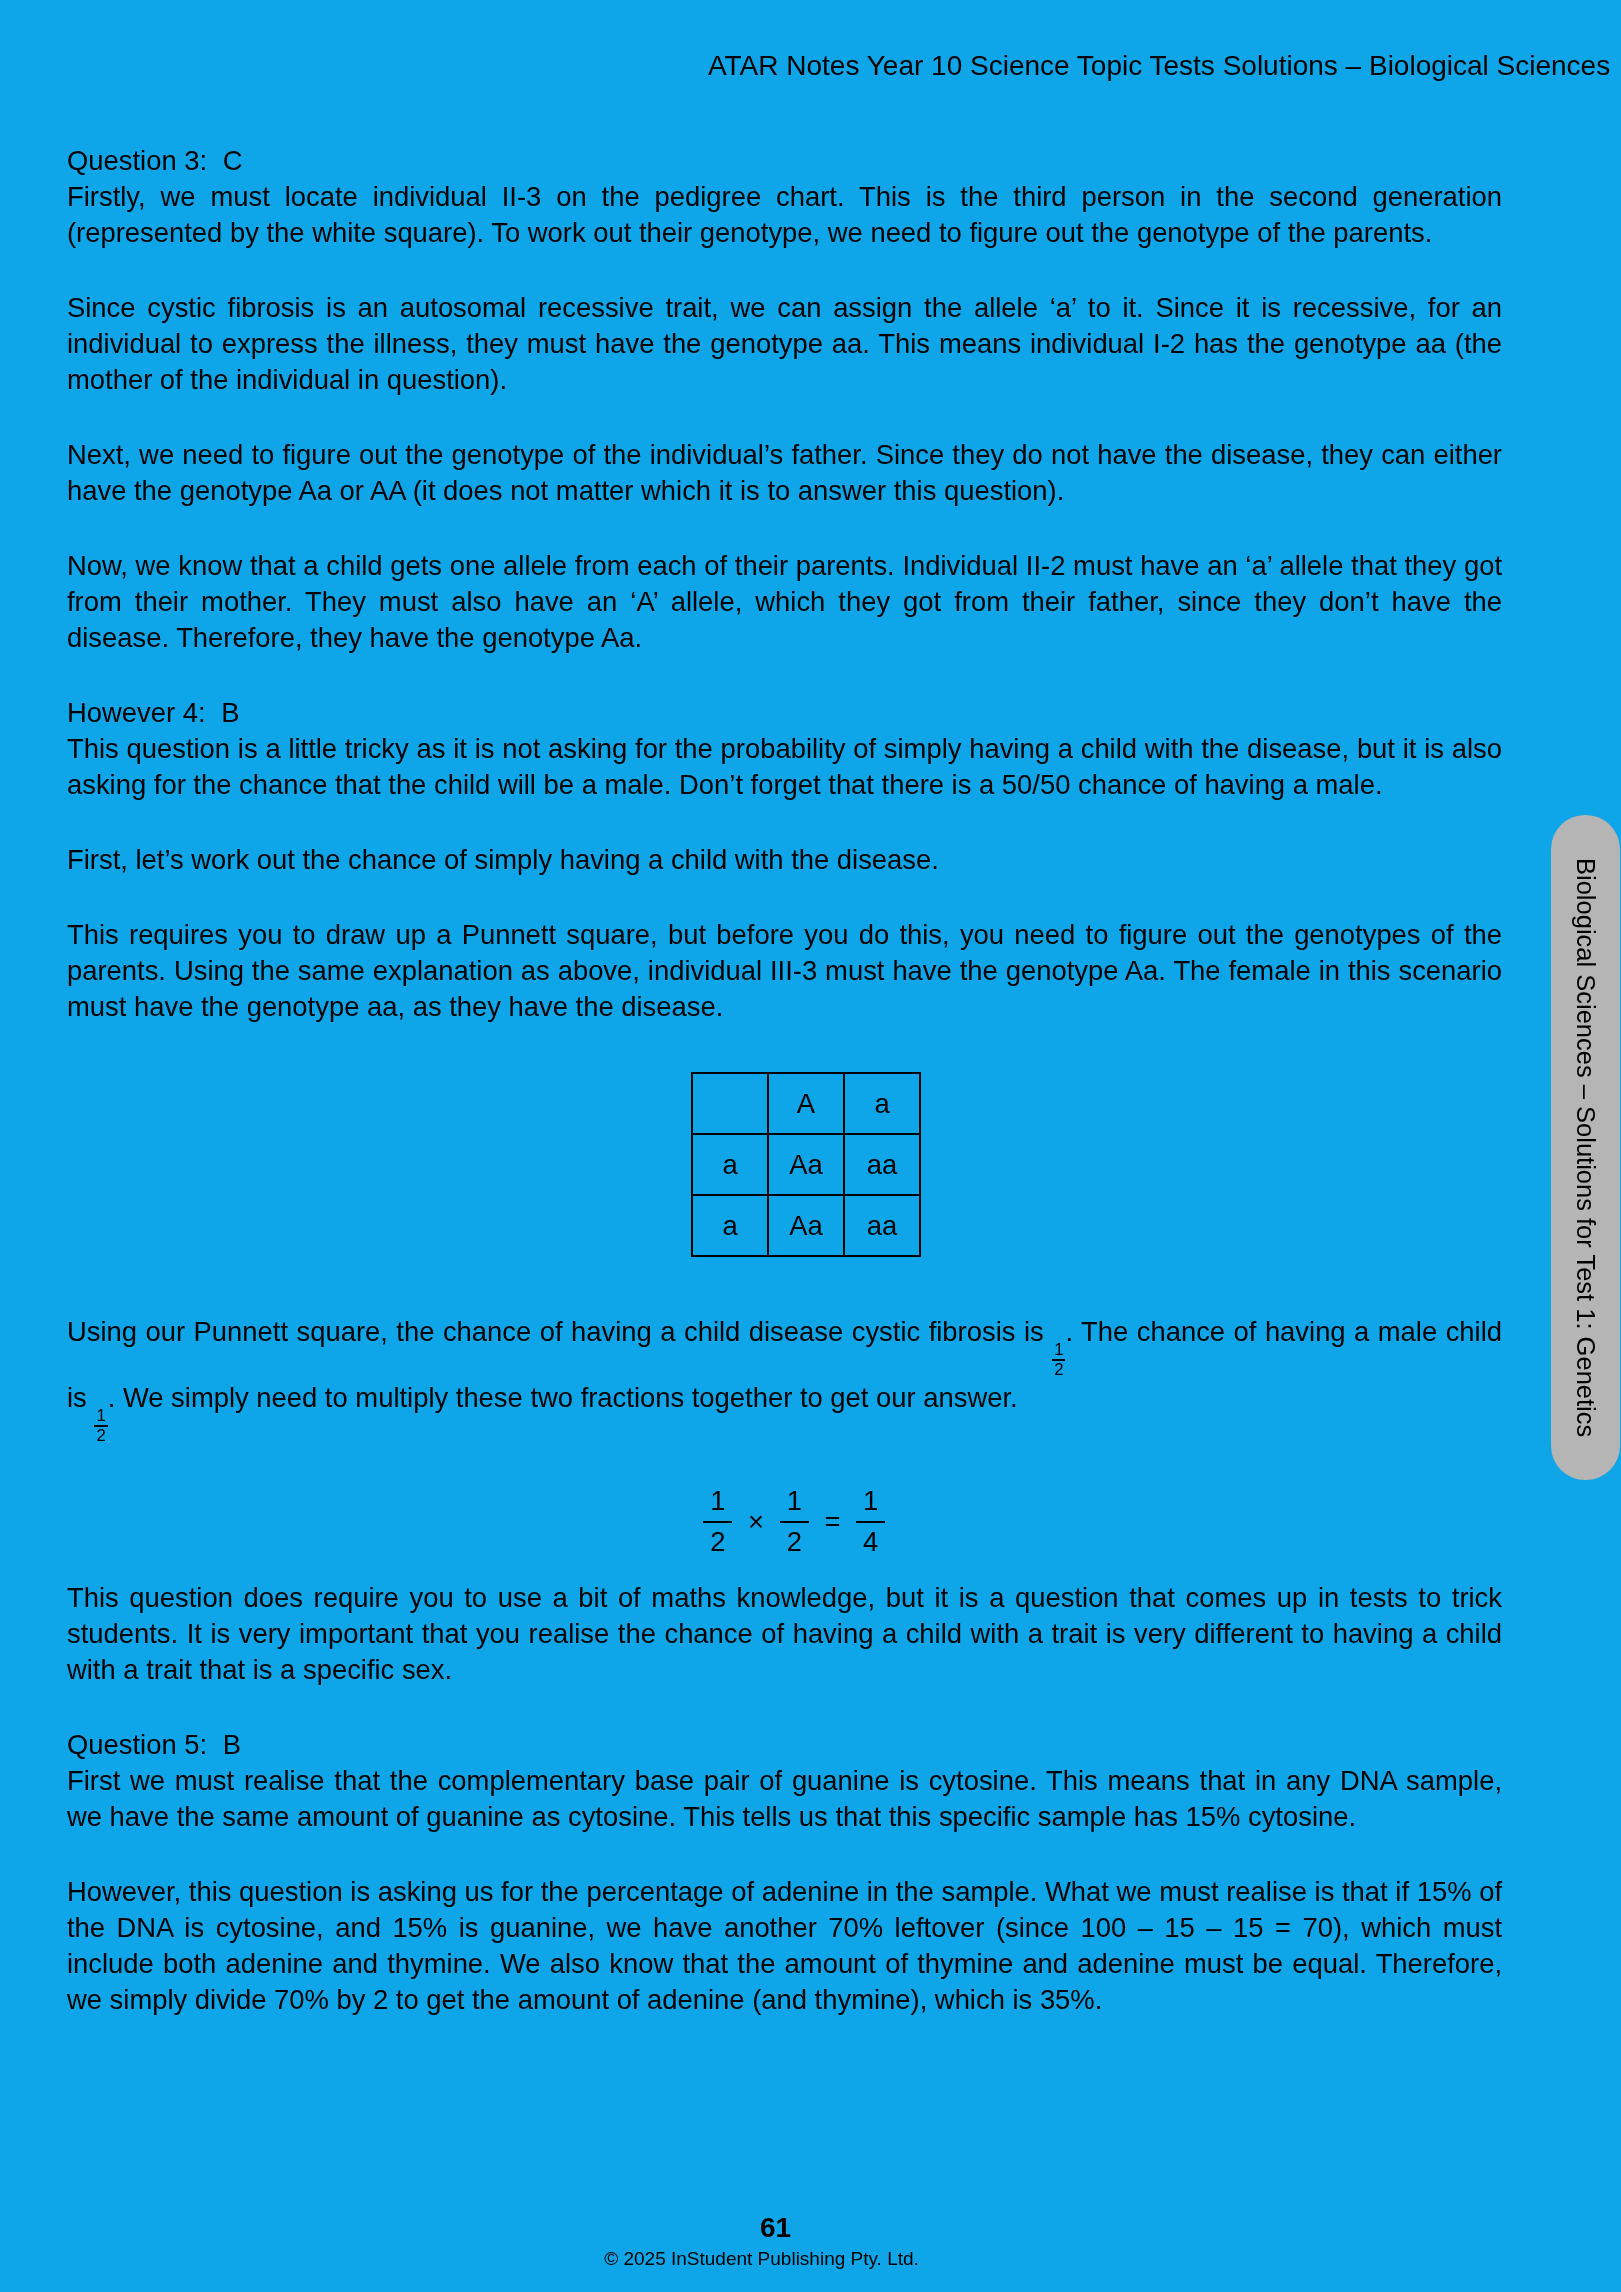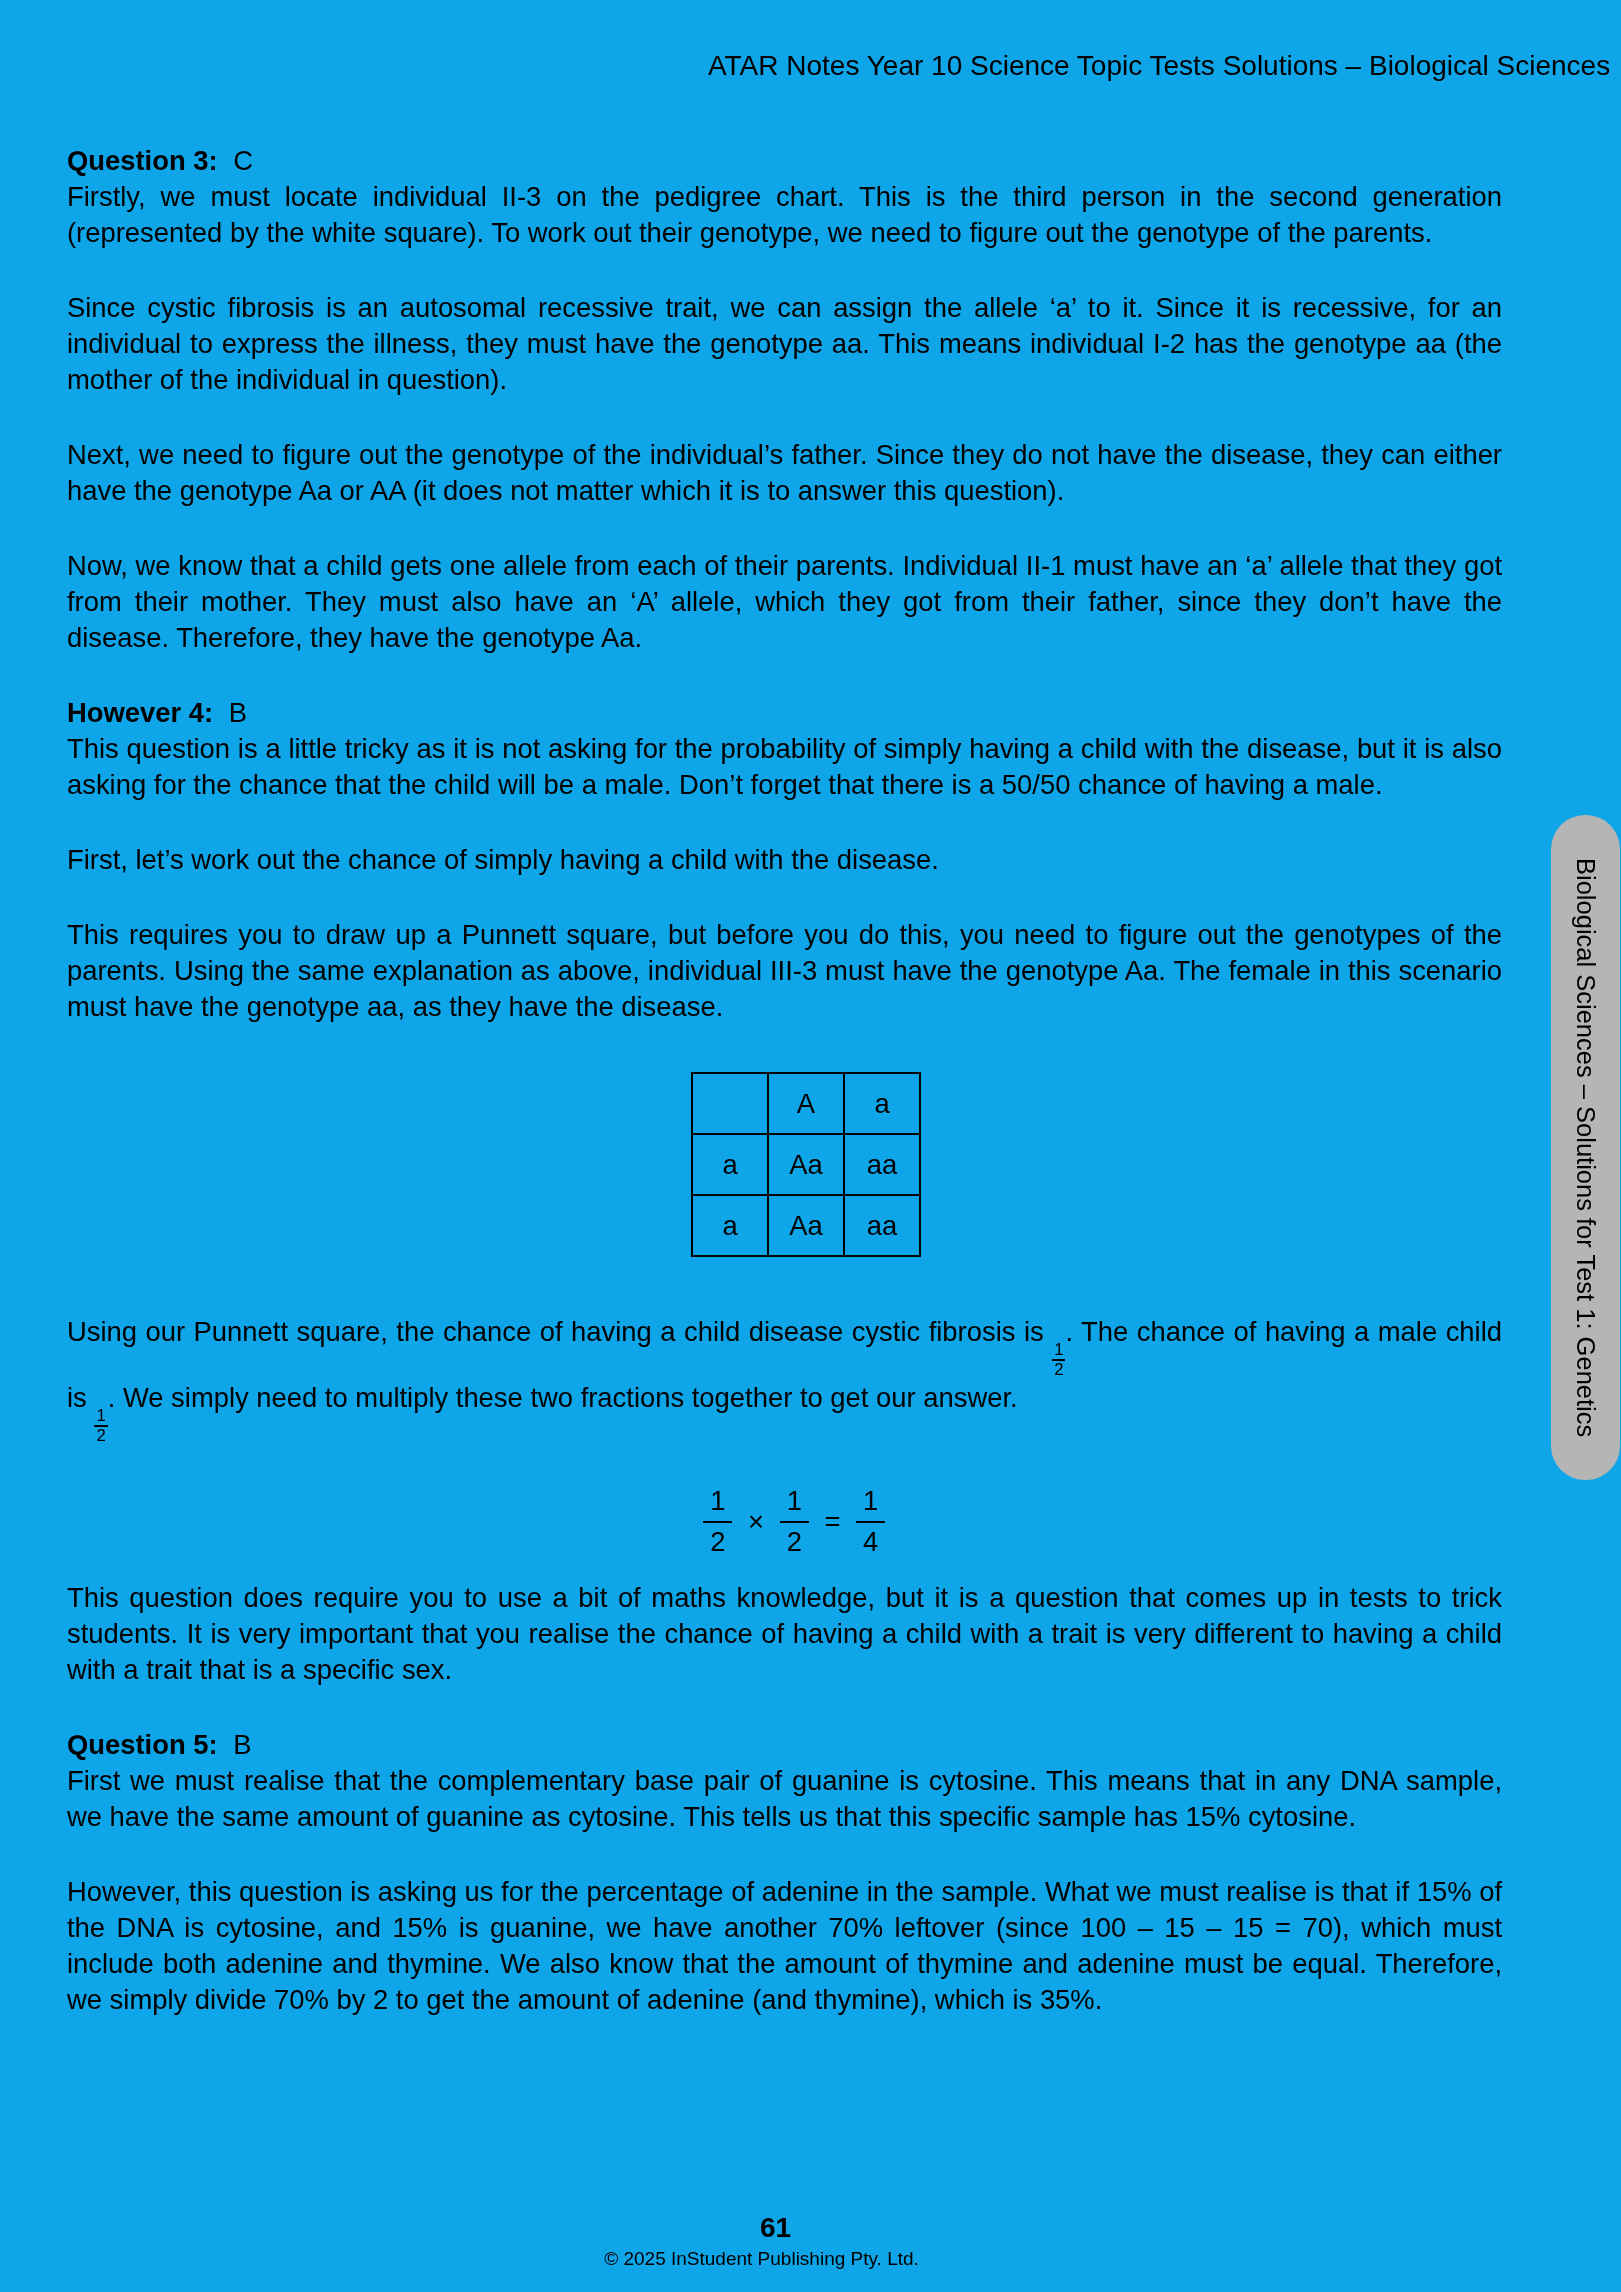--- a/index.html
+++ b/index.html
@@ -14,21 +14,21 @@
   .header{
     position:absolute;top:49px;right:10.8px;
     font-size:28px;line-height:1.2;
     white-space:nowrap;
   }
   .main{
     position:absolute;left:67px;top:143px;width:1435px;
     font-size:27.4px;line-height:36px;
   }
   .qhead{margin:0;}
-  .qh-label{font-weight:bold;text-align:center;}
+  .qh-label{font-weight:normal;text-align:center;}
   .qh-answer{margin-left:15.7px;}
   .para{
     margin:0 0 39px 0;
     text-align:justify;
   }
   .para:last-child{margin-bottom:14px;}
   
   .punnett{
     border-collapse:collapse;
     margin:47px 0 57px 624px;
@@ -89,21 +89,21 @@
   <div class="header">ATAR Notes Year 10 Science Topic Tests Solutions – Biological Sciences</div>
 
   <div class="main">
 
     <div class="qhead">
       <span class="qh-label">Question 3:</span><span class="qh-answer">C</span>
     </div>
     <p class="para">Firstly, we must locate individual II-3 on the pedigree chart. This is the third person in the second generation (represented by the white square). To work out their genotype, we need to figure out the genotype of the parents.</p>
     <p class="para">Since cystic fibrosis is an autosomal recessive trait, we can assign the allele ‘a’ to it. Since it is recessive, for an individual to express the illness, they must have the genotype aa. This means individual I-2 has the genotype aa (the mother of the individual in question).</p>
     <p class="para">Next, we need to figure out the genotype of the individual’s father. Since they do not have the disease, they can either have the genotype Aa or AA (it does not matter which it is to answer this question).</p>
-    <p class="para">Now, we know that a child gets one allele from each of their parents. Individual II-1 must have an ‘a’ allele that they got from their mother. They must also have an ‘A’ allele, which they got from their father, since they don’t have the disease. Therefore, they have the genotype Aa.</p>
+    <p class="para">Now, we know that a child gets one allele from each of their parents. Individual II-2 must have an ‘a’ allele that they got from their mother. They must also have an ‘A’ allele, which they got from their father, since they don’t have the disease. Therefore, they have the genotype Aa.</p>
 
     <div class="qhead">
       <span class="qh-label">However 4:</span><span class="qh-answer">B</span>
     </div>
     <p class="para">This question is a little tricky as it is not asking for the probability of simply having a child with the disease, but it is also asking for the chance that the child will be a male. Don’t forget that there is a 50/50 chance of having a male.</p>
     <p class="para">First, let’s work out the chance of simply having a child with the disease.</p>
     <p class="para">This requires you to draw up a Punnett square, but before you do this, you need to figure out the genotypes of the parents. Using the same explanation as above, individual III-3 must have the genotype Aa. The female in this scenario must have the genotype aa, as they have the disease.</p>
 
     <table class="punnett">
       <tbody>

